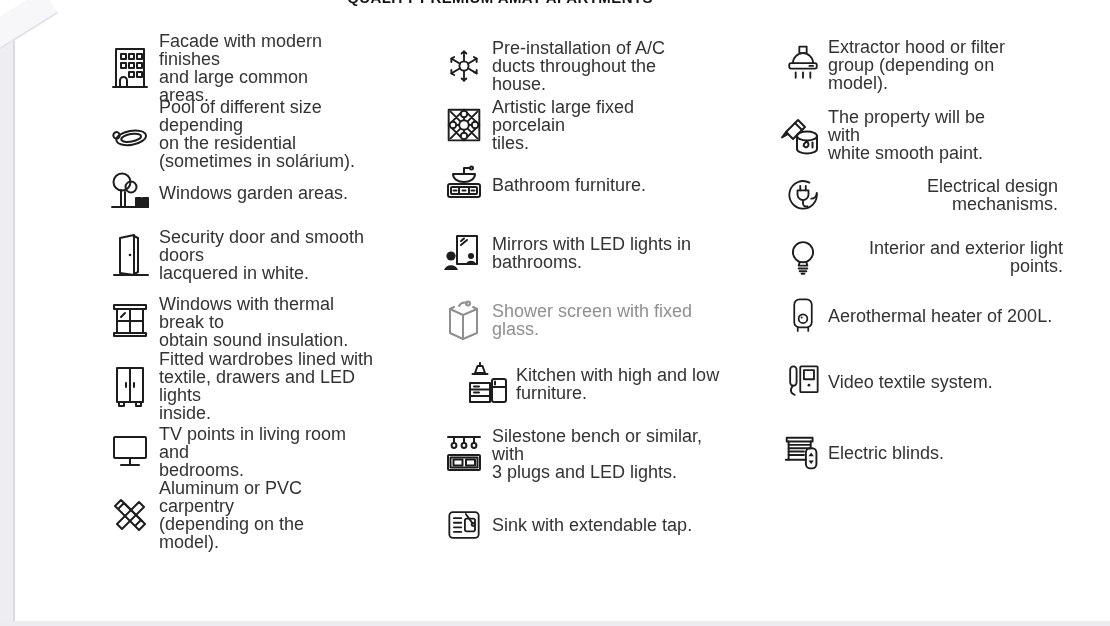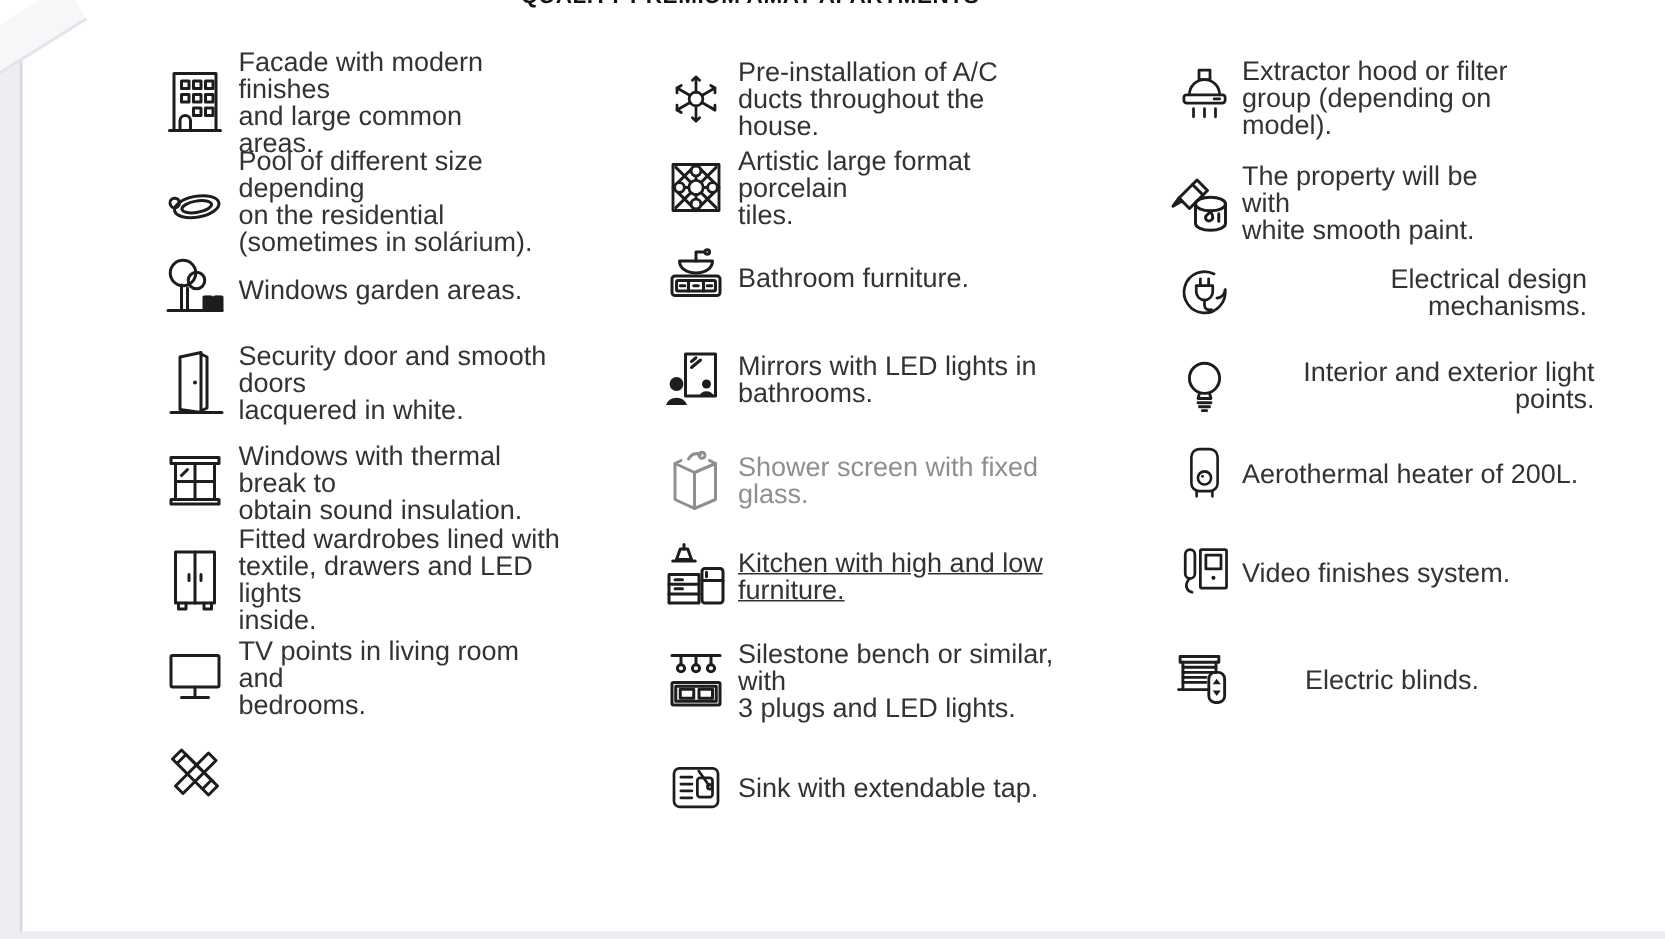--- a/index.html
+++ b/index.html
@@ -129,20 +129,22 @@
 </div>
 
 <div class="item" style="left:101px;top:487px;height:56px;">
   <div class="ic" style="width:58px;">
     <svg class="ln" width="48" height="48" viewBox="0 0 48 48">
         <path d="M11 33L33 11l5 5L16 38z"></path>
         <path d="M9 15l6-6 24 24-6 6z"></path>
         <path d="M13 17l5-5M30 34l5-5M18 12l18 18"></path>
       </svg>
   </div>
+  <div class="txt" style="width:195px;">Aluminum or PVC carpentry
+(depending on the model).</div>
 </div>
 
 <div class="item" style="left:436px;top:42px;height:48px;">
   <div class="ic" style="width:56px;">
     <svg class="ln" width="44" height="44" viewBox="0 0 48 48">
         <circle cx="24" cy="24" r="5"></circle>
         <path d="M24 19V8M24 29v11M19.7 21.5L10.2 16M28.3 21.5l9.5-5.5M19.7 26.5l-9.5 5.5M28.3 26.5l9.5 5.5"></path>
         <path d="M21.4 10.4L24 8l2.6 2.4M21.4 37.6L24 40l2.6-2.4M10.2 19.6l0-3.6 3.1-1.8M37.8 19.6l0-3.6-3.1-1.8M10.2 28.4l0 3.6 3.1 1.8M37.8 28.4l0 3.6-3.1-1.8"></path>
       </svg>
   </div>
@@ -156,21 +158,21 @@
         <rect x="8" y="8" width="32" height="32"></rect>
         <path d="M24 8v32M8 24h32"></path>
         <path d="M10 10l12 12M22 10L10 22M26 10l12 12M38 10L26 22M10 26l12 12M22 26L10 38M26 26l12 12M38 26L26 38"></path>
         <circle class="wf" cx="24" cy="24" r="5"></circle>
         <circle class="wf" cx="24" cy="12.5" r="3.4"></circle>
         <circle class="wf" cx="24" cy="35.5" r="3.4"></circle>
         <circle class="wf" cx="12.5" cy="24" r="3.4"></circle>
         <circle class="wf" cx="35.5" cy="24" r="3.4"></circle>
       </svg>
   </div>
-  <div class="txt" style="width:220px;">Artistic large format porcelain
+  <div class="txt" style="width:220px;">Artistic large fixed porcelain
 tiles.</div>
 </div>
 
 <div class="item" style="left:436px;top:161px;height:48px;">
   <div class="ic" style="width:56px;">
     <svg class="ln" width="48" height="48" viewBox="0 0 48 48">
         <path d="M13 13h22c0 5-5 8-11 8s-11-3-11-8z"></path>
         <path d="M24 13V7h5"></path>
         <circle cx="31.5" cy="7" r="1.5"></circle>
         <rect x="8" y="23" width="32" height="13" rx="2"></rect>
@@ -203,21 +205,21 @@
         <path d="M37 13v24l-14 6"></path>
         <path d="M23 19l14-6"></path>
         <path d="M10 13l4-2M37 13l-4-2"></path>
         <path d="M19 10q3-5 8-3"></path>
         <circle cx="28" cy="7.5" r="2"></circle>
       </svg>
   </div>
   <div class="txt faded" style="width:240px;">Shower screen with fixed glass.</div>
 </div>
 
-<div class="item" style="left:436px;top:356px;height:56px;text-decoration:underline;">
+<div class="item" style="left:460px;top:356px;height:56px;">
   <div class="ic" style="width:56px;">
     <svg class="ln" width="48" height="48" viewBox="0 0 48 48">
         <path d="M16 3v3"></path>
         <path d="M11 13l2.5-7h5l2.5 7z"></path>
         <path d="M8.5 14h15"></path>
         <rect x="6" y="23" width="20" height="19"></rect>
         <path d="M6 29.5h20M6 36h20"></path>
         <path d="M10 26.5h5M10 32.5h5"></path>
         <rect x="28" y="19" width="14" height="23" rx="2"></rect>
         <path d="M28 27h14"></path>
@@ -327,24 +329,24 @@
 <div class="item" style="left:778px;top:357px;height:50px;">
   <div class="ic" style="width:50px;">
     <svg class="ln" width="44" height="44" viewBox="0 0 48 48">
         <rect x="21" y="7" width="19" height="28" rx="1"></rect>
         <rect x="25" y="11" width="11" height="10"></rect>
         <circle class="fl" cx="30.5" cy="27.5" r="1.5"></circle>
         <rect x="10" y="7" width="7" height="21" rx="3.5"></rect>
         <path d="M13 28c-4 5-2 9 2 10"></path>
       </svg>
   </div>
-  <div class="txt" style="width:210px;">Video finishes system.</div>
-</div>
-
-<div class="item" style="left:778px;top:428px;height:50px;text-align:center;">
+  <div class="txt" style="width:210px;">Video textile system.</div>
+</div>
+
+<div class="item" style="left:778px;top:428px;height:50px;">
   <div class="ic" style="width:50px;">
     <svg class="ln" width="46" height="46" viewBox="0 0 48 48">
         <path d="M7 8h27v4H7z"></path>
         <path d="M9 12v19M32 12v7"></path>
         <path d="M9 15.5h23M9 19h23M9 22.5h16M9 26h16"></path>
         <path d="M6 31h21"></path>
         <rect x="27" y="19" width="11" height="21" rx="4.5"></rect>
         <path class="fl" d="M32.5 23.5l2.8 3.8h-5.6z"></path>
         <path class="fl" d="M32.5 35.5l-2.8-3.8h5.6z"></path>
       </svg>

